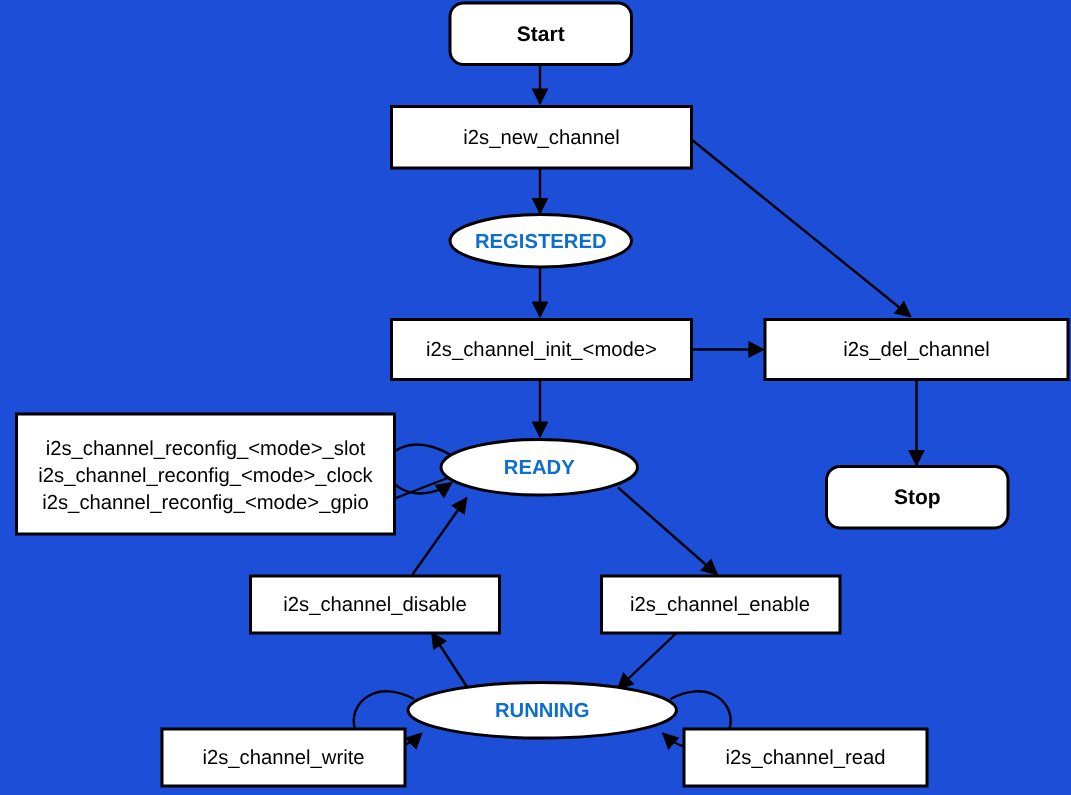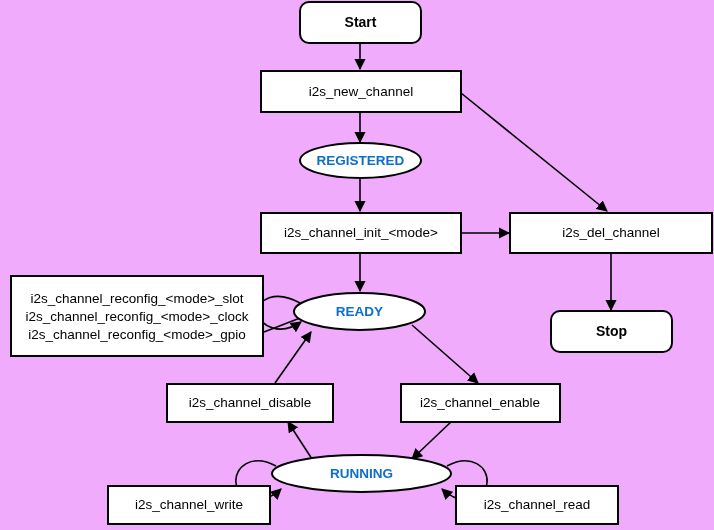--- a/index.html
+++ b/index.html
@@ -4,21 +4,21 @@
 <style>
   html, body {
     margin: 0;
     padding: 0;
     background: #ffffff;
   }
   #diagram-root {
     position: relative;
     width: 714px;
     height: 530px;
-    background: #f0abfc;
+    background: #1d4ed8;
     font-family: "Liberation Sans", sans-serif;
     overflow: hidden;
   }
   svg#state-machine {
     display: block;
     width: 714px;
     height: 530px;
   }
   .node-shape {
     fill: #ffffff;

